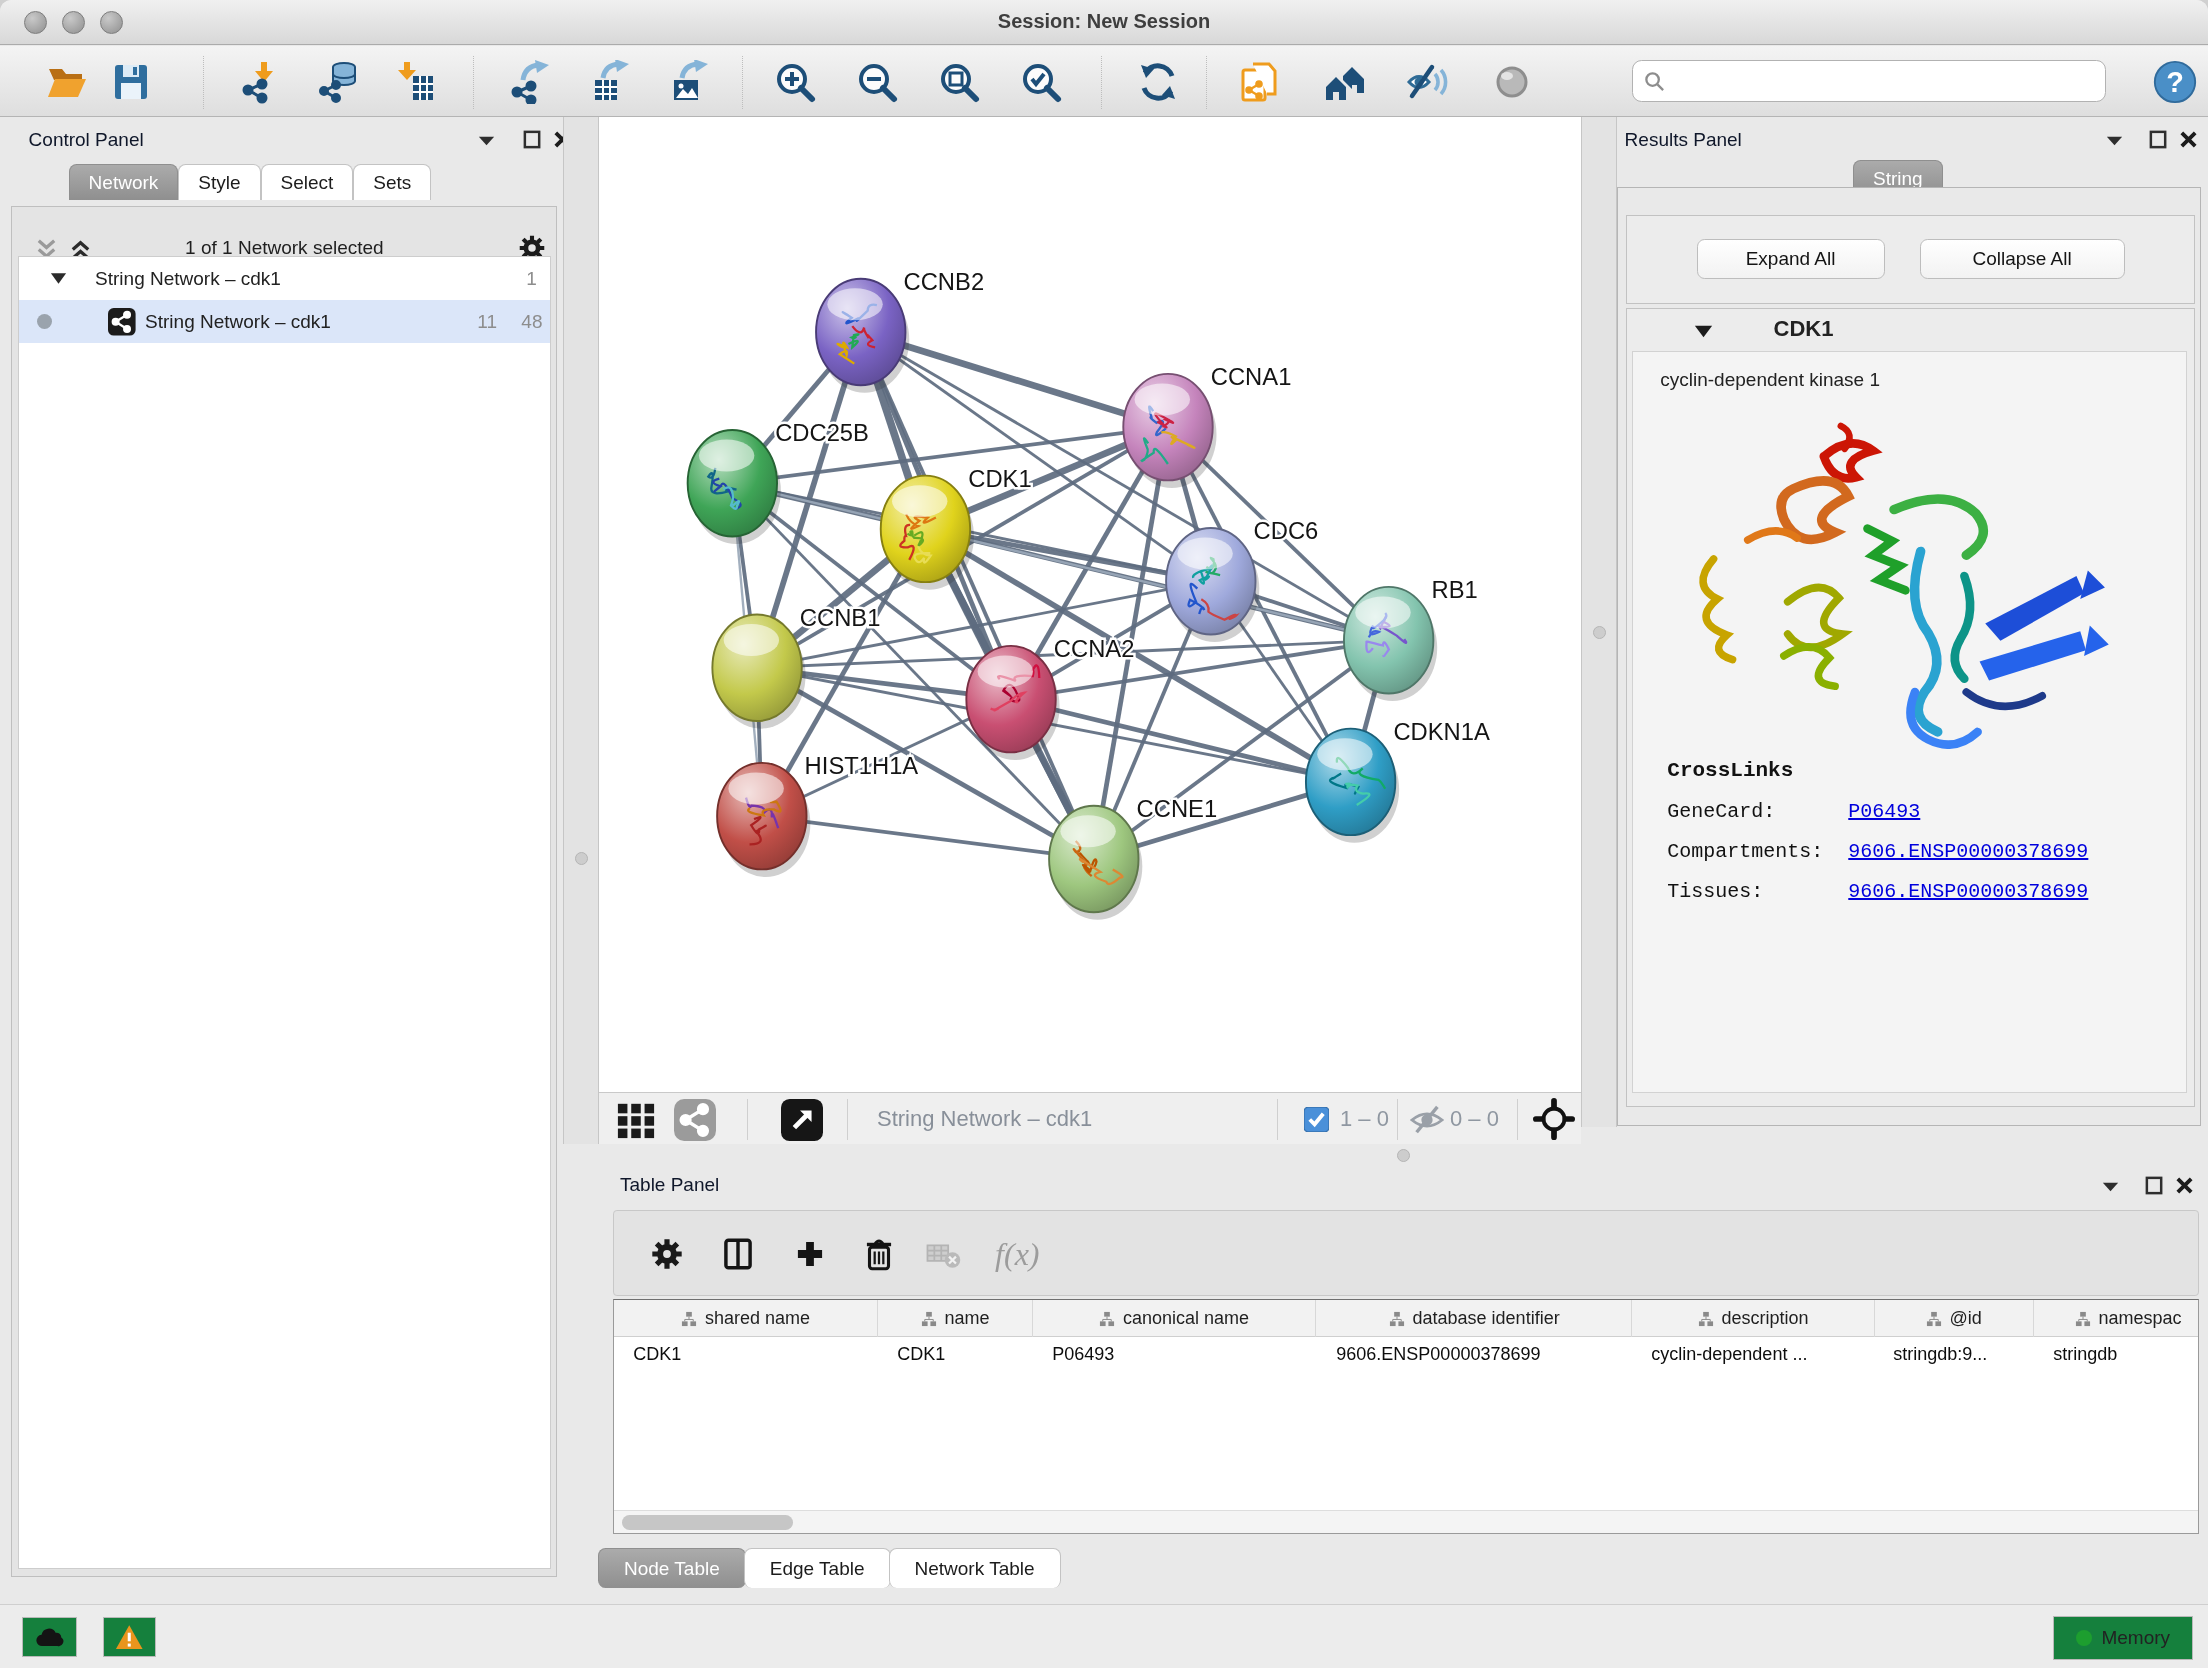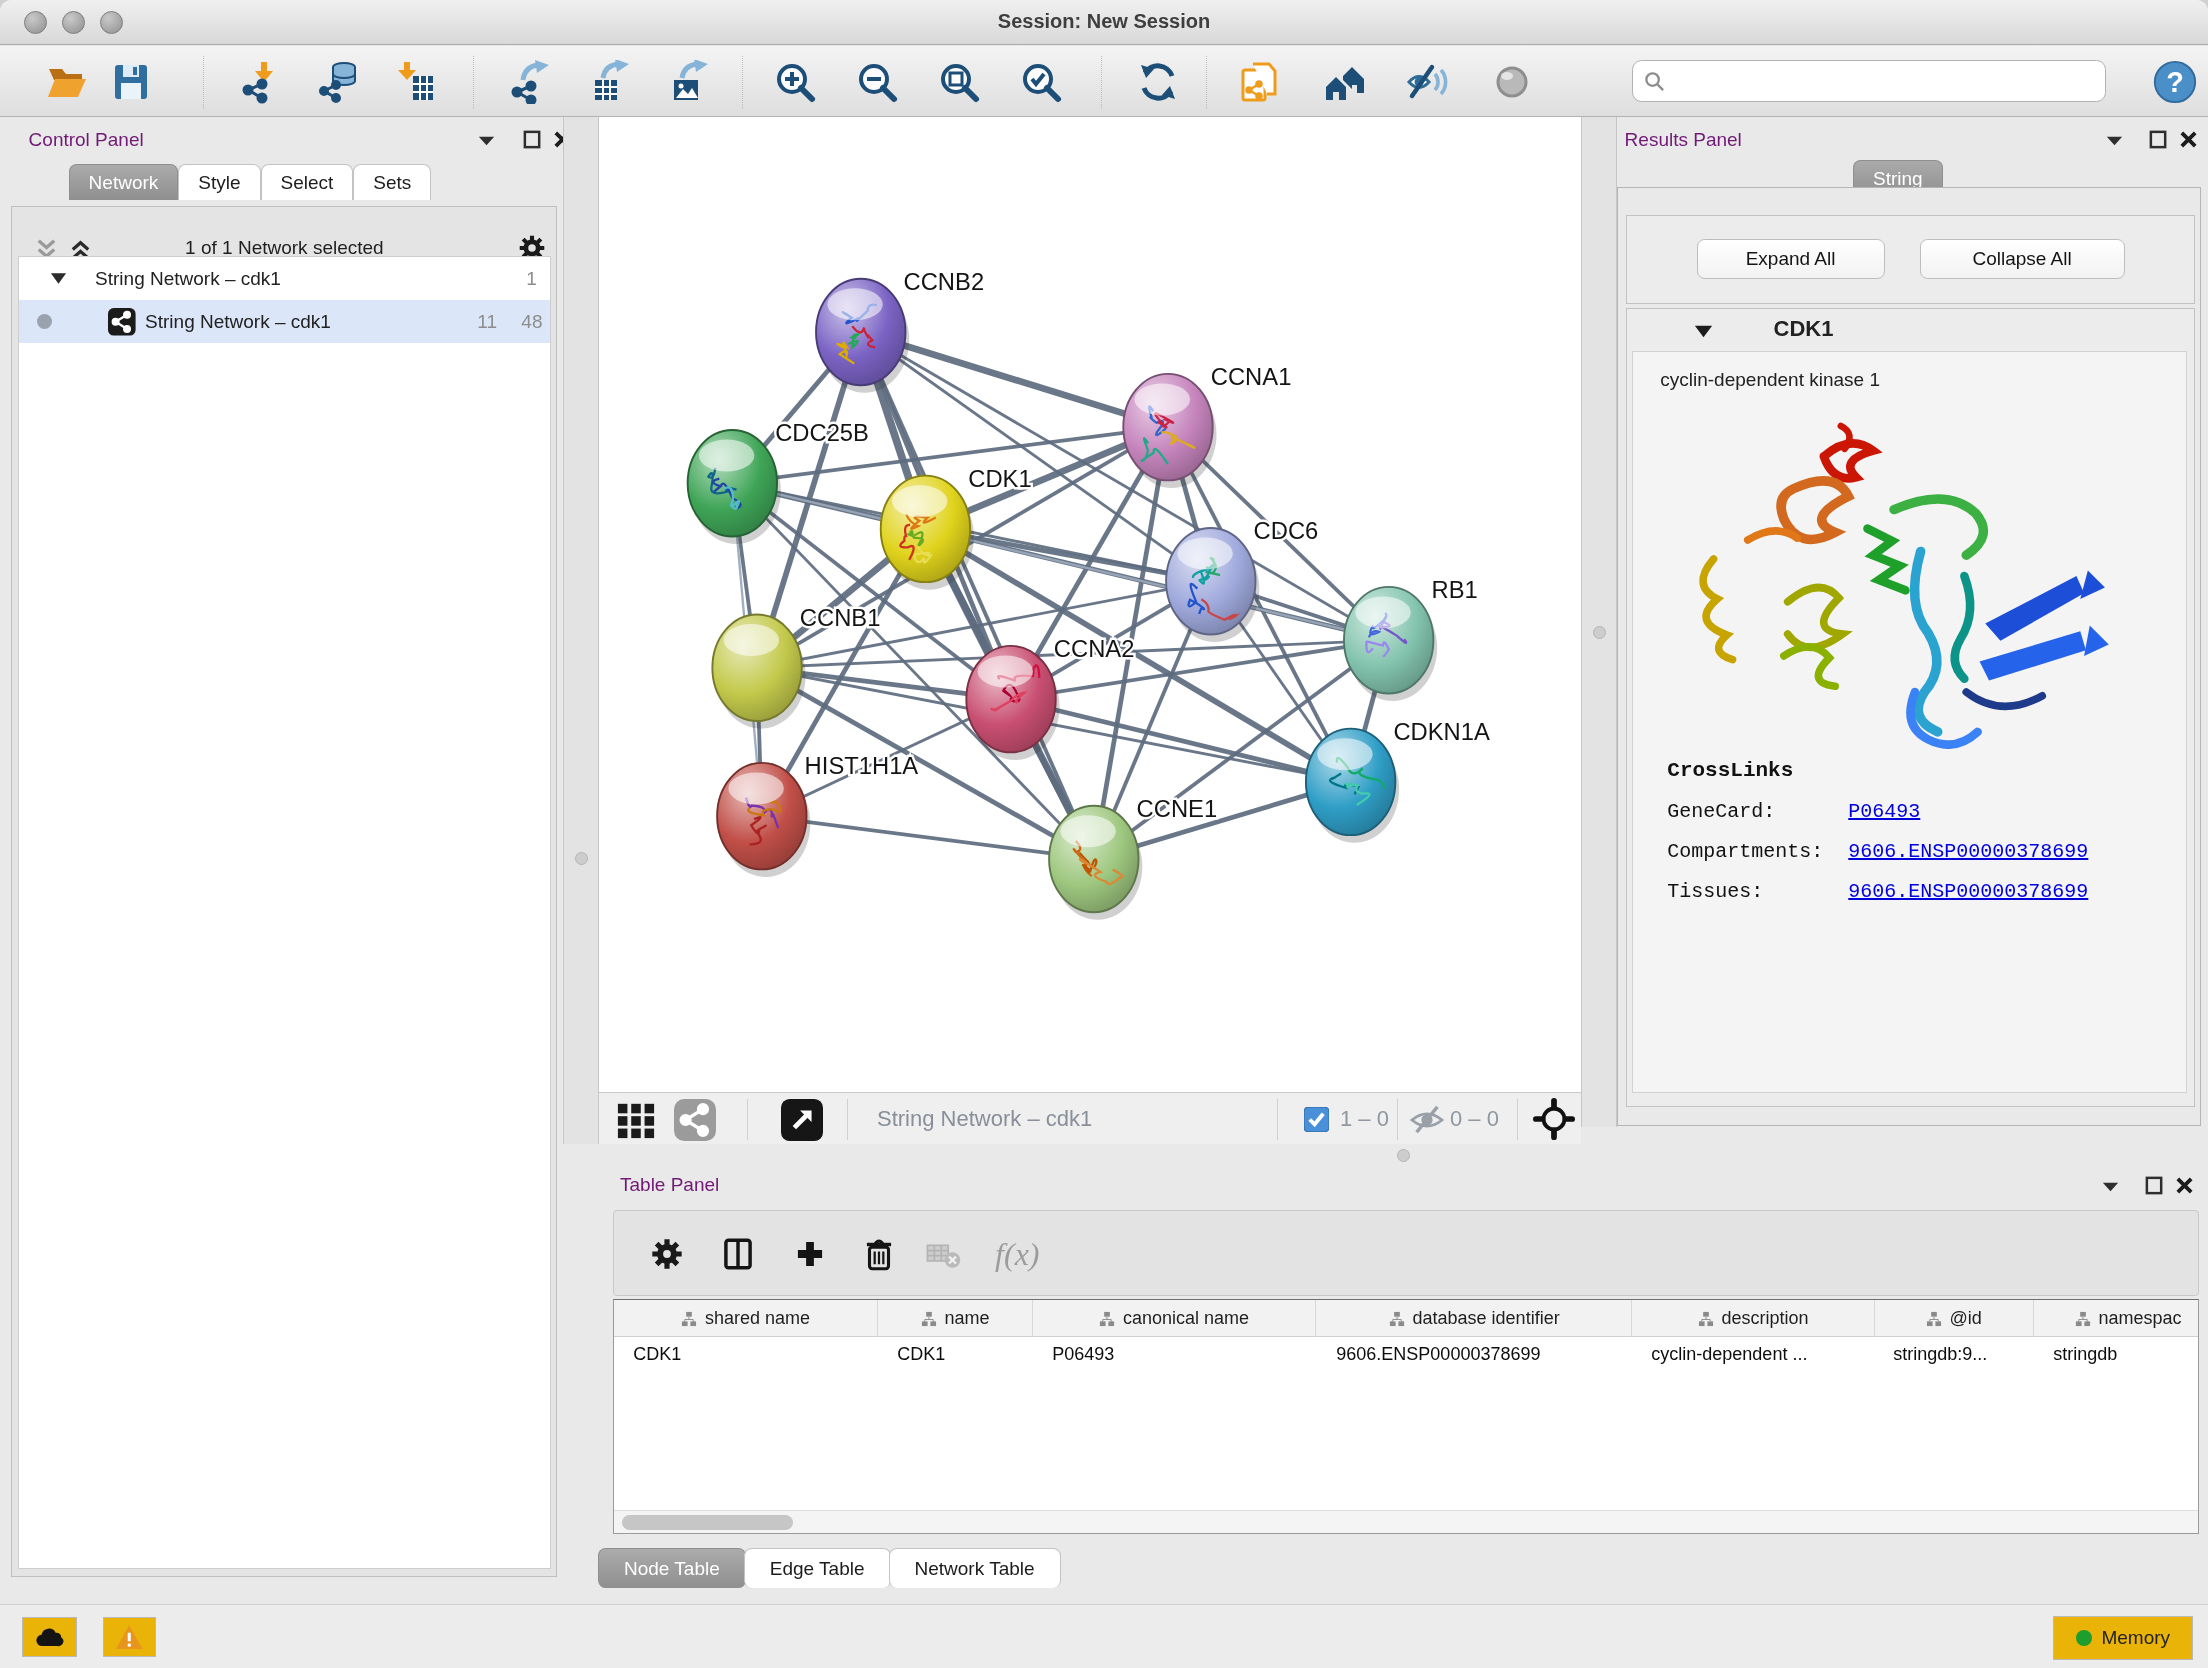--- a/index.html
+++ b/index.html
@@ -23,21 +23,21 @@
     background:linear-gradient(#f4f4f4,#dedede);border-bottom:1px solid #b4b4b4;}
   .tbtn{position:absolute;top:12.4px;width:48px;height:48px;display:flex;
     align-items:center;justify-content:center;cursor:default;}
   .tsep{position:absolute;top:9.5px;height:53px;border-left:1.9px dotted #bdbdbd;width:0;}
   #search-wrap{position:absolute;left:1632px;top:14.3px;width:474px;height:42px;}
   #search-input{width:100%;height:100%;border:1px solid #b2b2b2;border-radius:9.5px;
     background:#fff;padding:0 13.3px 0 42px;font-size:18px;outline:none;
     font-family:"Liberation Sans",sans-serif;}
   #search-glyph{position:absolute;left:11.4px;top:9.5px;}
   
-  .panel-title{font-size:19px;color:#701a75;}
+  .panel-title{font-size:19px;color:#0f172a;}
   .tab{display:inline-block;border:1px solid #c3c3c3;background:#fff;color:#1c1c1c;
     font-size:19px;padding:6.7px 19px;border-radius:7.6px 7.6px 0 0;border-bottom:none;}
   .tab.active{background:linear-gradient(#ababab,#8f8f8f);color:#fff;border-color:#8f8f8f;}
   .btn{background:linear-gradient(#ffffff,#f2f2f2);border:1px solid #bdbdbd;border-radius:7.6px;
     font-size:19px;color:#141414;text-align:center;font-family:"Liberation Sans",sans-serif;}
   
   #control-panel{left:7.6px;top:124px;width:555px;height:1455px;}
   #cp-inner{position:absolute;left:3.8px;top:82px;width:546px;height:1371px;
     background:#e4e4e4;border:1px solid #bfbfbf;}
   #cp-listhead{position:absolute;left:0;top:21px;width:100%;height:42px;}
@@ -90,21 +90,21 @@
   .td{position:absolute;top:44px;font-size:18px;color:#0d0d0d;white-space:nowrap;}
   #tp-scroll{position:absolute;left:0;bottom:0;width:100%;height:23px;
     background:#f4f4f4;border-top:1px solid #ddd;}
   #tp-thumb{position:absolute;left:7.6px;top:3.8px;width:171px;height:15px;
     border-radius:8.6px;background:#c6c6c6;}
   #tp-tabs{position:absolute;left:0;width:100%;top:380px;text-align:left;}
   #tp-tabs .tab{border-radius:7.6px;padding:8.6px 25px;margin:0 -1px;}
   
   #statusbar{left:0;top:1604px;width:2208px;height:65px;background:#ececec;
     border-top:1px solid #cfcfcf;}
-  .sb-btn{position:absolute;top:12.4px;height:40px;background:#eab308;
+  .sb-btn{position:absolute;top:12.4px;height:40px;background:#15803d;
     border:1.9px solid #b9b9b9;display:flex;align-items:center;justify-content:center;}
   #memory-btn{left:2053px;top:10.5px;width:140px;height:44px;gap:9.5px;font-size:19px;}
   .net-label{font-size:25px;fill:#141414;paint-order:stroke;stroke:#ffffff;
     stroke-width:5px;font-family:"Liberation Sans",sans-serif;}
 </style>
 </head>
 <body>
 
 <div id="win">
 

